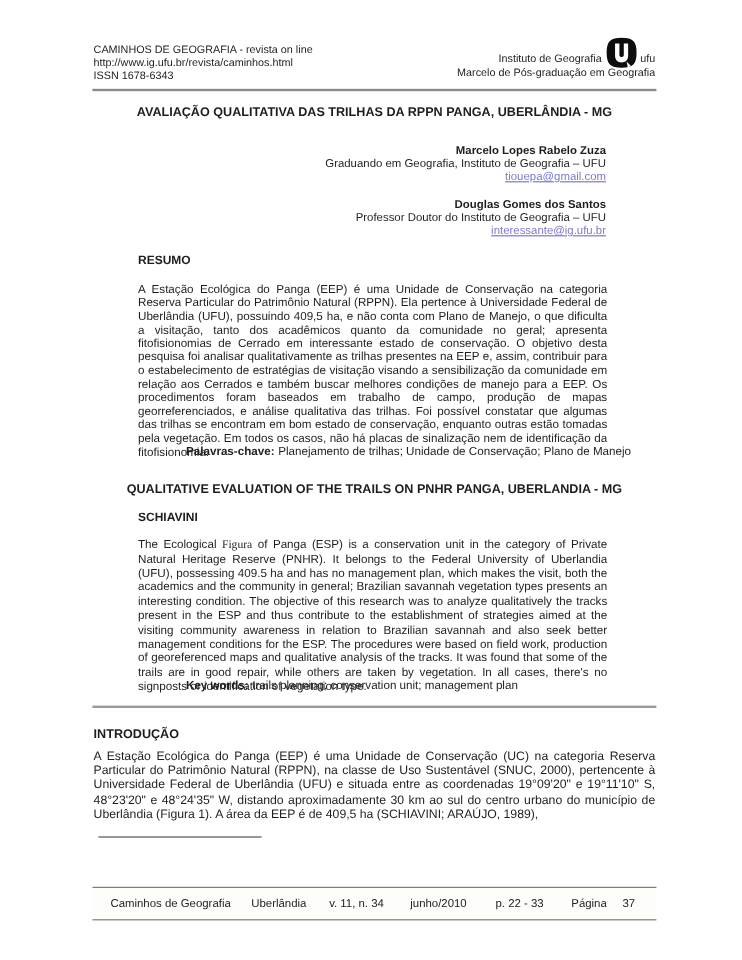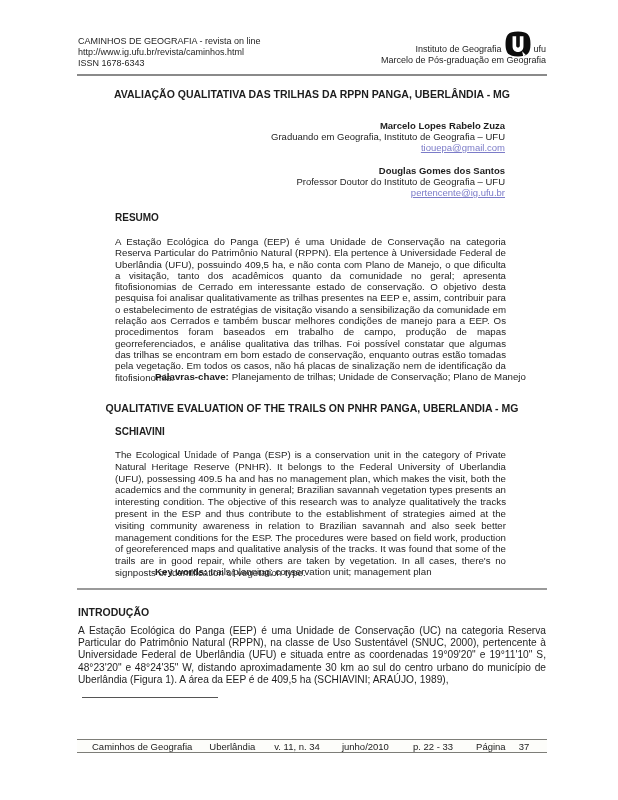--- a/index.html
+++ b/index.html
@@ -30,23 +30,23 @@
   .title-en { position:absolute; top:402px; left:78px; right:72px; margin:0; text-align:center; font-size:10.5px; font-weight:bold; }
   .mid-rule { position:absolute; top:588px; left:77px; right:71px; height:2px; background:#9a9a9a; }
   
   .intro-head { position:absolute; top:606px; left:78px; margin:0; font-size:10.5px; font-weight:bold; }
   .intro-body { position:absolute; top:625px; left:78px; right:72px; font-size:10.2px; line-height:12.2px; text-align:justify; }
   
   .footnote-rule { position:absolute; top:697px; left:82px; width:136px; height:1px; background:#555; }
   .footnotes { position:absolute; top:704px; left:95px; font-size:9.5px; line-height:12px; }
   
   .footer {
-    position:absolute; top:739px; left:77px; right:71px; height:14px; box-sizing:border-box;
+    position:absolute; top:739px; left:77px; right:71px; height:28px; box-sizing:border-box;
     border-top:1px solid #7d7d78; border-bottom:1px solid #7d7d78;
-    display:flex; align-items:flex-end; font-size:9.5px; color:#222; background:#fdfdfa;
+    display:flex; align-items:center; font-size:9.5px; color:#222; background:#fdfdfa;
   }
   .f-journal { margin-left:15px; }
   .f-city    { margin-left:17px; }
   .f-vol     { margin-left:19px; }
   .f-date    { margin-left:22px; }
   .f-pages   { margin-left:24px; }
   .f-pagina  { margin-left:23px; }
   .f-pagenum { margin-left:13px; }
 </style>
 </head>
@@ -81,36 +81,36 @@
 
   <div class="authors">
     <div class="author">
       <div class="author-name">Marcelo Lopes Rabelo Zuza</div>
       <div class="author-role">Graduando em Geografia, Instituto de Geografia – UFU</div>
       <div class="author-email"><a href="#">tiouepa@gmail.com</a></div>
     </div>
     <div class="author">
       <div class="author-name">Douglas Gomes dos Santos</div>
       <div class="author-role">Professor Doutor do Instituto de Geografia – UFU</div>
-      <div class="author-email"><a href="#">pertencente@ig.ufu.br</a></div>
+      <div class="author-email"><a href="#">interessante@ig.ufu.br</a></div>
     </div>
   </div>
 
   <h2 class="sec-head" style="top:212px;">RESUMO</h2>
   <div class="block" style="top:236px;">A Estação Ecológica do Panga (EEP) é uma Unidade de Conservação na categoria Reserva Particular do Patrimônio Natural (RPPN). Ela pertence à Universidade Federal de Uberlândia (UFU), possuindo 409,5 ha, e não conta com Plano de Manejo, o que dificulta a visitação, tanto dos acadêmicos quanto da comunidade no geral; apresenta fitofisionomias de Cerrado em interessante estado de conservação. O objetivo desta pesquisa foi analisar qualitativamente as trilhas presentes na EEP e, assim, contribuir para o estabelecimento de estratégias de visitação visando a sensibilização da comunidade em relação aos Cerrados e também buscar melhores condições de manejo para a EEP. Os procedimentos foram baseados em trabalho de campo, produção de mapas georreferenciados, e análise qualitativa das trilhas. Foi possível constatar que algumas das trilhas se encontram em bom estado de conservação, enquanto outras estão tomadas pela vegetação. Em todos os casos, não há placas de sinalização nem de identificação da fitofisionomia.</div>
   <div class="kw-line" style="top:371px;">
     <span class="kw-label">Palavras-chave:</span><span class="kw-val">Planejamento de trilhas; Unidade de Conservação; Plano de Manejo</span>
   </div>
 
   <h1 class="title-en">QUALITATIVE EVALUATION OF THE TRAILS ON PNHR PANGA, UBERLANDIA - MG</h1>
 
   <h2 class="sec-head" style="top:426px;">SCHIAVINI</h2>
   <div class="block" style="top:449px; line-height:11.8px;">
     <span>The Ecological</span>
-    <span class="serif">Unidade</span>
+    <span class="serif">Figura</span>
     <span>of Panga (ESP) is a conservation unit in the category of Private Natural Heritage Reserve (PNHR). It belongs to the Federal University of Uberlandia (UFU), possessing 409.5 ha and has no management plan, which makes the visit, both the academics and the community in general; Brazilian savannah vegetation types presents an interesting condition. The objective of this research was to analyze qualitatively the tracks present in the ESP and thus contribute to the establishment of strategies aimed at the visiting community awareness in relation to Brazilian savannah and also seek better management conditions for the ESP. The procedures were based on field work, production of georeferenced maps and qualitative analysis of the tracks. It was found that some of the trails are in good repair, while others are taken by vegetation. In all cases, there's no signposts or identification of vegetation type.</span>
   </div>
   <div class="kw-line" style="top:566px;">
     <span class="kw-label">Key words:</span><span class="kw-val">trails planning; conservation unit; management plan</span>
   </div>
 
   <div class="mid-rule"></div>
 
   <h2 class="intro-head">INTRODUÇÃO</h2>
   <div class="intro-body">A Estação Ecológica do Panga (EEP) é uma Unidade de Conservação (UC) na categoria Reserva Particular do Patrimônio Natural (RPPN), na classe de Uso Sustentável (SNUC, 2000), pertencente à Universidade Federal de Uberlândia (UFU) e situada entre as coordenadas 19°09'20" e 19°11'10" S, 48°23'20" e 48°24'35" W, distando aproximadamente 30 km ao sul do centro urbano do município de Uberlândia (Figura 1). A área da EEP é de 409,5 ha (SCHIAVINI; ARAÚJO, 1989),</div>

